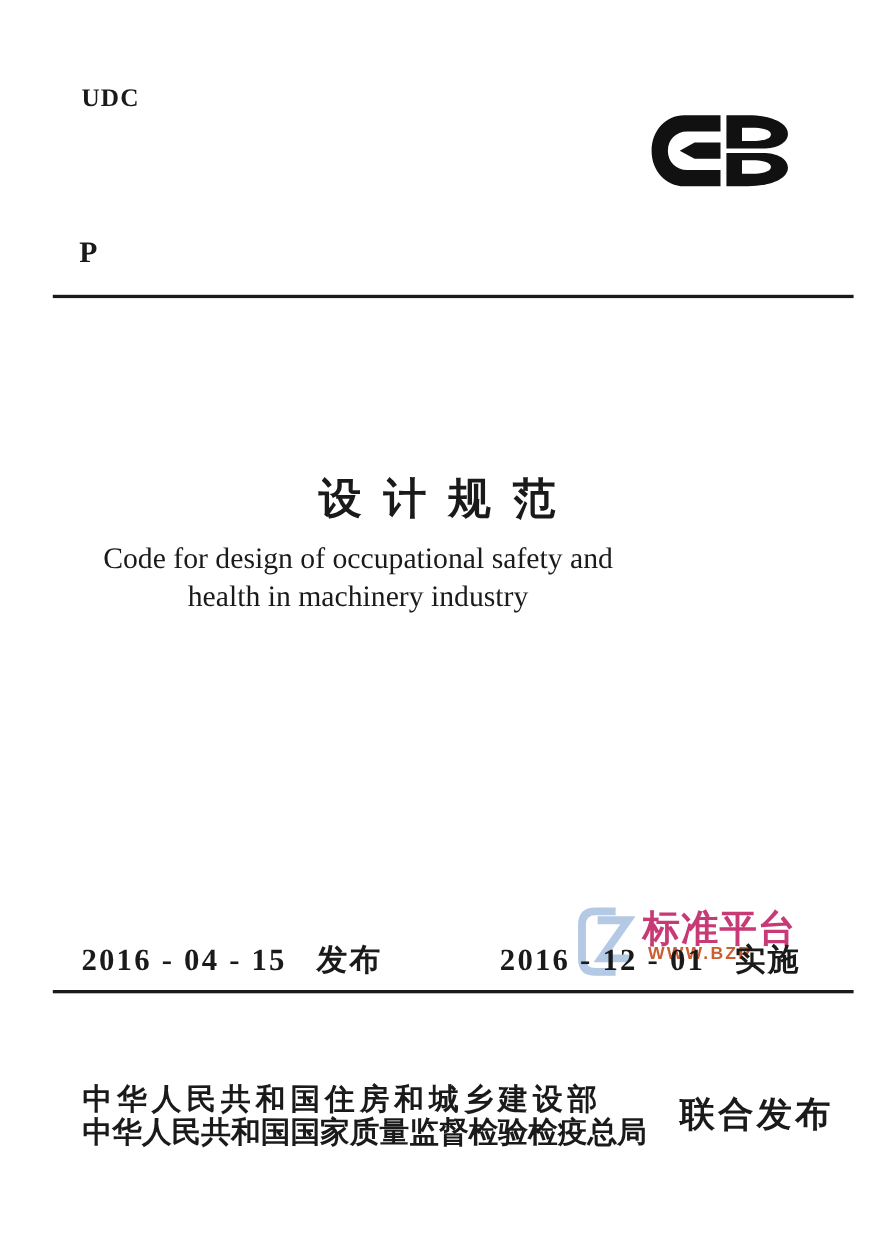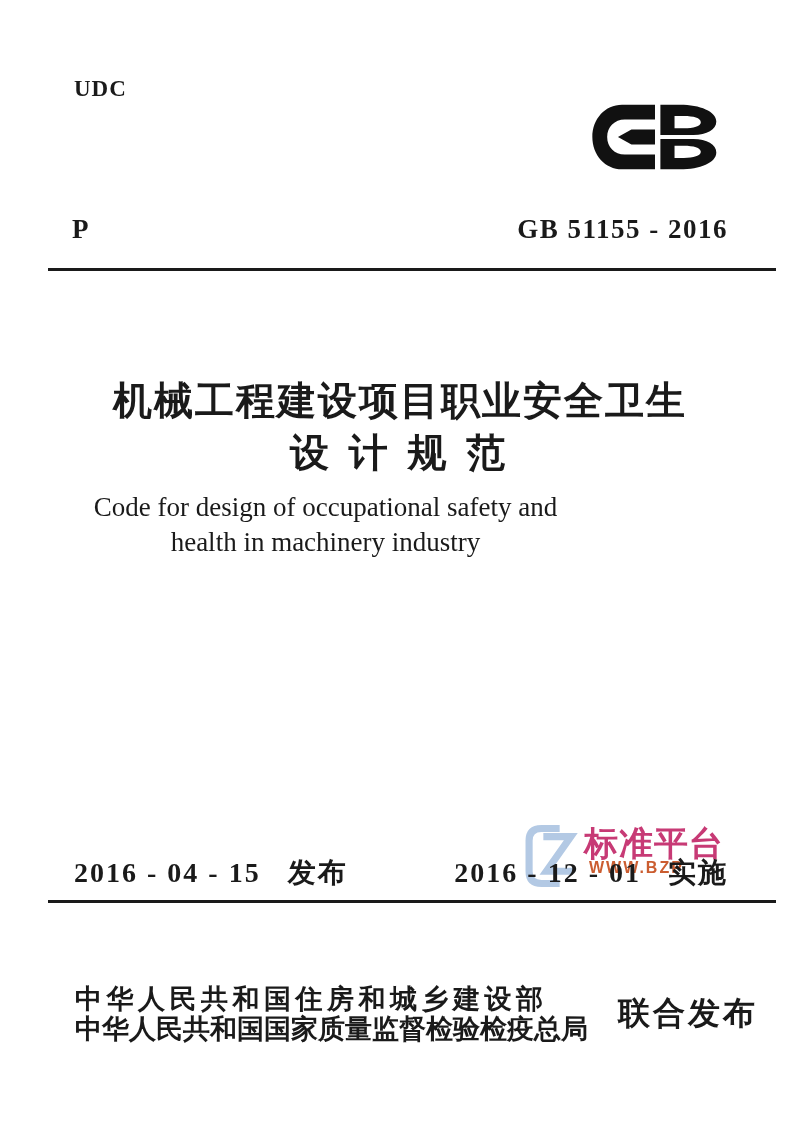--- a/index.html
+++ b/index.html
@@ -70,25 +70,23 @@
 
       <path fill-rule="evenodd" fill="#111111" d="M103 2 H132 C162 2 186 12 186 27 C186 39 172 47 152 47 H103 Z
                M124 19 H138 C152 19 163 22 163 28 C163 34 152 37 138 37 H124 Z"></path>
 
       <path fill-rule="evenodd" fill="#111111" d="M103 98 H132 C162 98 186 88 186 73 C186 61 172 53 152 53 H103 Z
                M124 81 H138 C152 81 163 78 163 72 C163 66 152 63 138 63 H124 Z"></path>
     </svg>
   </div>
 
   <div class="abs p-class serif">P</div>
-  <div class="abs std-number serif">GB 51155 - 2016</div>
 
   <div class="abs rule rule-top"></div>
 
-  <div class="abs title-cn title-cn-1">机械工程建设项目职业安全卫生</div>
   <div class="abs title-cn title-cn-2">设 计 规 范</div>
   <div class="abs title-en">
     <div>Code for design of occupational safety and</div>
     <div>health in machinery industry</div>
   </div>
 
   <div class="abs date-row date-left">
     <span class="date-num serif">2016 - 04 - 15</span>
     <span class="date-label">发布</span>
   </div>

